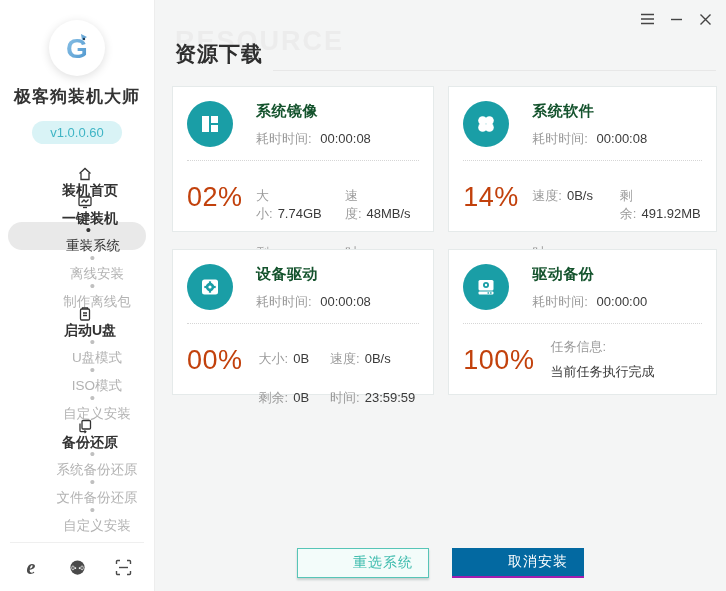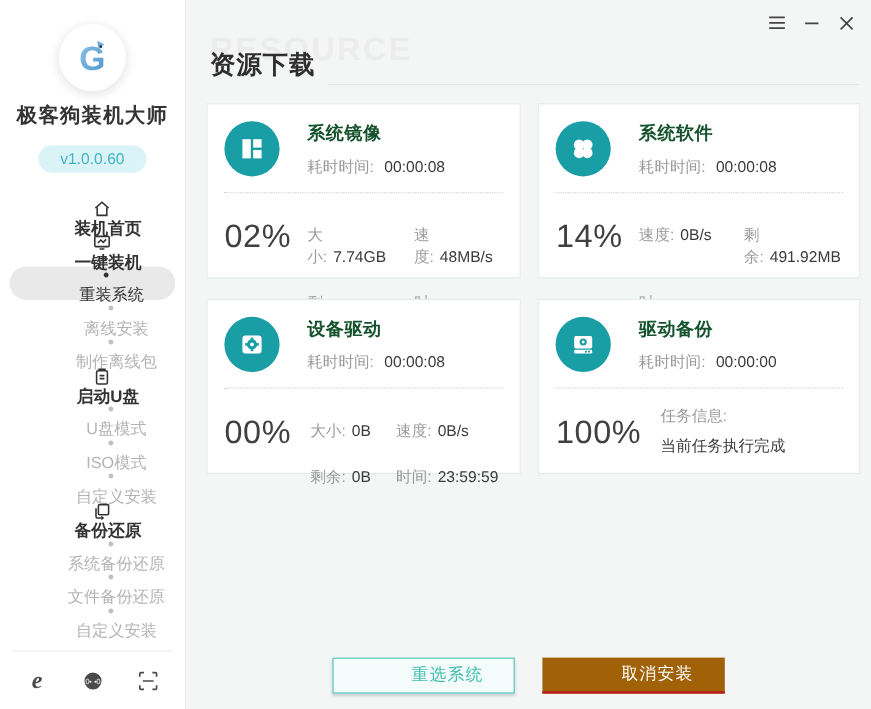--- a/index.html
+++ b/index.html
@@ -58,34 +58,34 @@
   .card-head { display:flex; }
   .card-icon { width:46px; height:46px; border-radius:50%; background:#1a9ea6; flex:0 0 46px;
     display:flex; align-items:center; justify-content:center; margin-top:2px; }
   .card-head-text { margin-left:23px; }
   .card-title { font-size:15px; color:#14532d; font-weight:bold; margin-top:3px; letter-spacing:0.5px; }
   .elapsed-row { margin-top:9px; font-size:13px; }
   .stat-label { color:#9a9a9a; }
   .stat-value { color:#3b3b3b; margin-left:5px; }
   .card-divider { border-top:1px dotted #d6d6d6; margin-top:12px; }
   .card-body { display:flex; margin-top:14px; }
-  .percent { min-width:53px; font-size:27px; color:#404040; letter-spacing:0.5px; margin-top:7px; }
+  .percent { min-width:53px; font-size:27px; color:#c2410c; letter-spacing:0.5px; margin-top:7px; }
   .stats-grid { display:grid; grid-template-columns:auto auto; column-gap:24px; row-gap:15px;
     font-size:13px; margin-left:16px; margin-top:12px; align-content:start;gap:21px; }
   .task-info { margin-left:16px; font-size:13px; margin-top:0px; }
   .task-status { color:#3b3b3b; margin-top:7px; }
 
   .footer-actions { position:absolute; left:0; right:0; bottom:13px;
     display:flex; justify-content:center; gap:23px; }
-  .btn { width:152px; height:30px; font-size:14px; display:flex; align-items:center;
+  .btn { width:132px; height:30px; font-size:14px; display:flex; align-items:center;
     justify-content:center; cursor:pointer; letter-spacing:1px;
     font-family:"Liberation Sans","DejaVu Sans",sans-serif;padding-left:40px; }
   .btn-outline { background:#f3fcfa; border:1px solid #57c5b7; color:#3fbcae;
     box-shadow:0 2px 2px rgba(120,140,138,0.35); }
-  .btn-solid { background:#a16207; border:none; border-bottom:2px solid #b91c1c; color:#ffffff;font-family:Liberation Serif, serif; }
+  .btn-solid { background:#0369a1; border:none; border-bottom:2px solid #a21caf; color:#ffffff;font-family:Liberation Serif, serif; }
 </style>
 </head>
 <body>
 
 <div class="sidebar">
   <div class="logo-wrap">
     <div class="logo-circle">
       <svg width="40" height="40" viewBox="0 0 40 40">
         <defs>
           <linearGradient id="lg" x1="0" y1="0" x2="1" y2="1">

